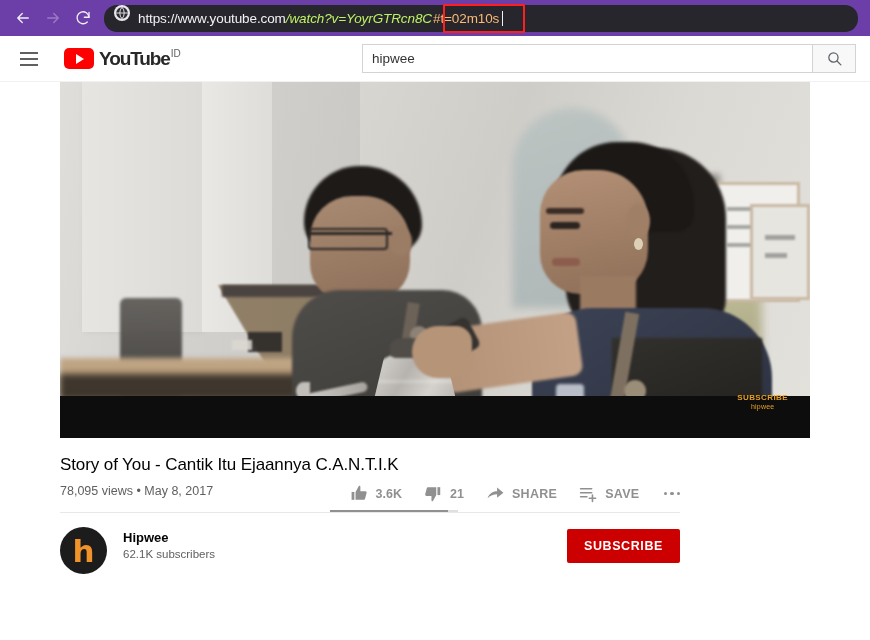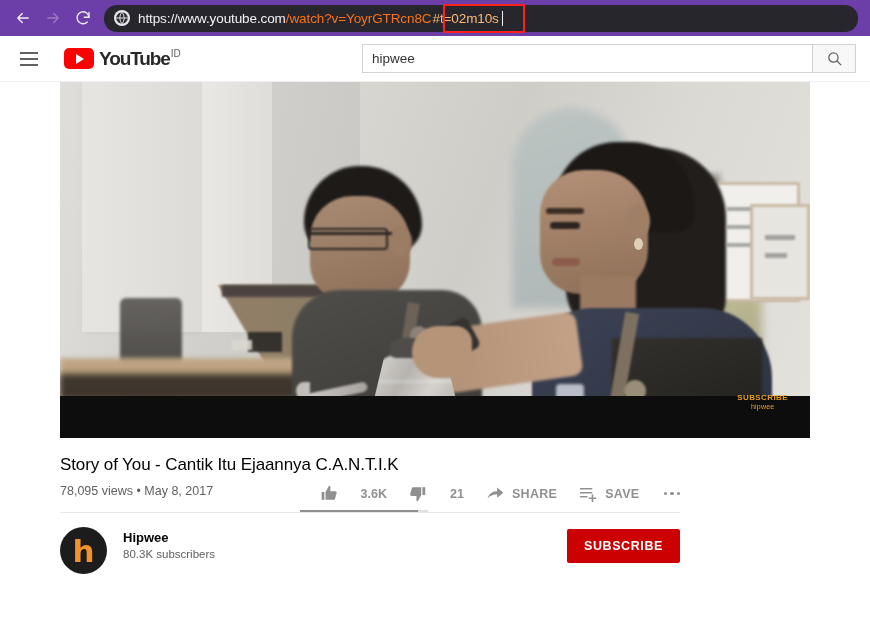--- a/index.html
+++ b/index.html
@@ -27,21 +27,20 @@
     flex: 0 0 auto;
   }
   .nav-btn svg { display: block; }
 
   .url-field {
     flex: 1 1 auto;
     height: 27px;
     background: #26262c;
     border-radius: 13px;
     display: flex;
-    align-items: center;
     margin-left: 6px;
     margin-right: 4px;
     padding: 0 10px;
     position: relative;
     overflow: hidden;
   }
   .globe-icon {
     width: 16px; height: 16px;
     border-radius: 50%;
     background: #e8e8ec;
@@ -51,21 +50,21 @@
   }
   .url-text {
     font-size: 13.5px;
     color: #d8d8de;
     white-space: nowrap;
     letter-spacing: -0.1px;
     display: flex;
     align-items: center;
   }
   .url-domain { color: #f2f2f5; }
-  .url-rest { color: #f97316; }
+  .url-rest { color: #bef264; font-style: italic; }
   .url-fragment {
     color: #fdba74;
     position: relative;
     padding: 1px 2px 1px 1px;
   }
   .url-highlight-box {
     position: absolute;
     border: 2px solid #ff1f1f;
     left: 443px;
     top: 4px;
@@ -500,21 +499,21 @@
     font-size: 12.5px;
     font-weight: bold;
     color: #909090;
     margin-left: 7px;
     letter-spacing: 0.3px;
   }
   .action-count {
     font-size: 12.5px;
     font-weight: bold;
     color: #909090;
-    margin-left: 22px;
+    margin-left: 7px;
   }
   .more-dots {
     display: flex; align-items: center; gap: 3px;
     margin-left: 24px; cursor: pointer;
   }
   .more-dots i {
     width: 3.5px; height: 3.5px; border-radius: 50%; background: #909090;
     display: block;
   }
   .ratio-bar {
@@ -806,21 +805,21 @@
       </div>
 
       <div class="divider"></div>
 
       <div class="channel-row">
         <div class="avatar">
           <span class="avatar-letter">h</span>
         </div>
         <div class="channel-meta">
           <div class="channel-name">Hipwee</div>
-          <div class="channel-subs">80.3K subscribers</div>
+          <div class="channel-subs">62.1K subscribers</div>
         </div>
         <button class="subscribe-btn">SUBSCRIBE</button>
       </div>
 
     </div>
 
   </div>
 </div>
 
 </body></html>

